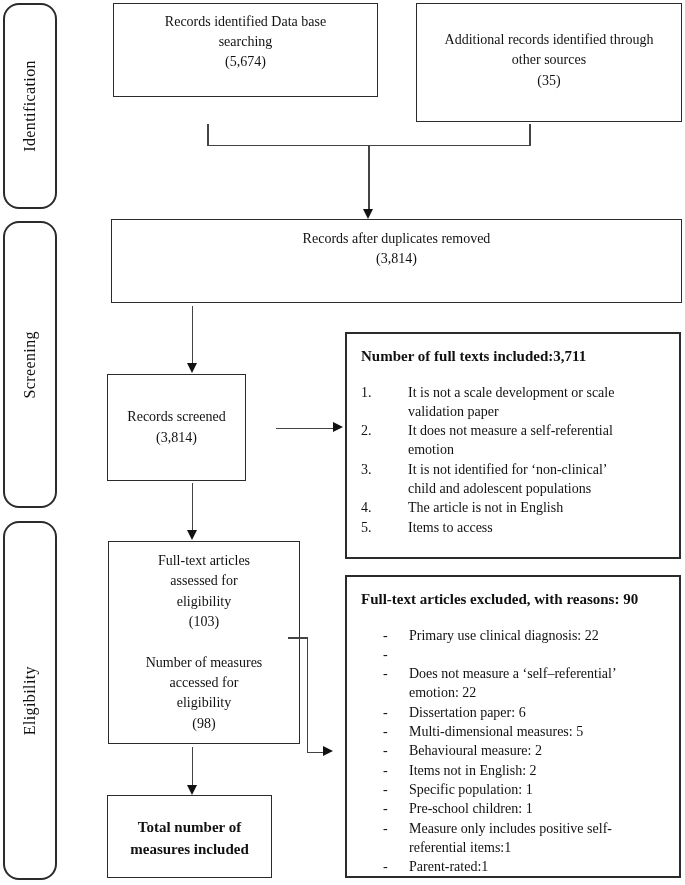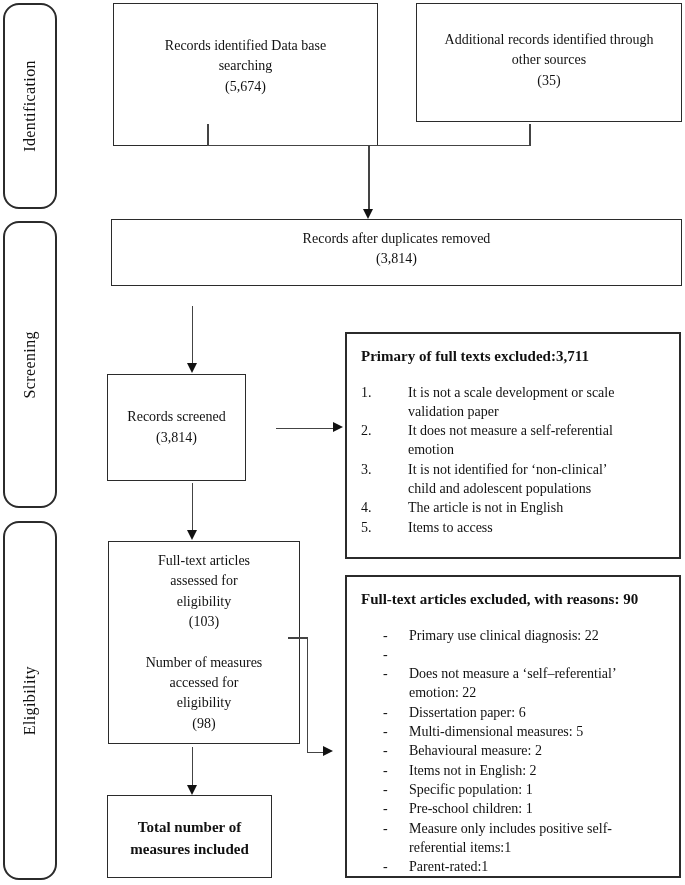--- a/index.html
+++ b/index.html
@@ -56,43 +56,43 @@
   <div class="sbox" style="left:3px;top:3px;width:54px;height:206px">
     <span class="vtext">Identification</span>
   </div>
   <div class="sbox" style="left:3px;top:221px;width:54px;height:287px">
     <span class="vtext">Screening</span>
   </div>
   <div class="sbox" style="left:3px;top:521px;width:54px;height:359px">
     <span class="vtext">Eligibility</span>
   </div>
 
-  <div class="fbox center" style="left:113px;top:3px;width:265px;height:143px;padding-bottom:16px">
+  <div class="fbox center" style="left:113px;top:3px;width:265px;height:94px;padding-bottom:16px">
     <div class="btext">Records identified Data base
 searching
 (5,674)</div>
   </div>
   <div class="fbox center" style="left:416px;top:3px;width:266px;height:119px;padding-bottom:4px">
     <div class="btext">Additional records identified through
 other sources
 (35)</div>
   </div>
 
-  <div class="fbox topalign" style="left:111px;top:219px;width:571px;height:67px;padding-top:9px">
+  <div class="fbox topalign" style="left:111px;top:219px;width:571px;height:84px;padding-top:9px">
     <div class="btext">Records after duplicates removed
 (3,814)</div>
   </div>
 
   <div class="fbox center" style="left:107px;top:374px;width:139px;height:107px">
     <div class="btext">Records screened
 (3,814)</div>
   </div>
 
   <div class="fbox xbox" style="left:345px;top:332px;width:336px;height:227px">
-    <div class="xtitle">Primary of full texts excluded:3,711</div>
+    <div class="xtitle">Number of full texts included:3,711</div>
     <div>
       <div class="li">
         <span class="num-mark">1.</span>
         <span class="itext">It is not a scale development or scale
 validation paper</span>
       </div>
       <div class="li">
         <span class="num-mark">2.</span>
         <span class="itext">It does not measure a self-referential
 emotion</span>

